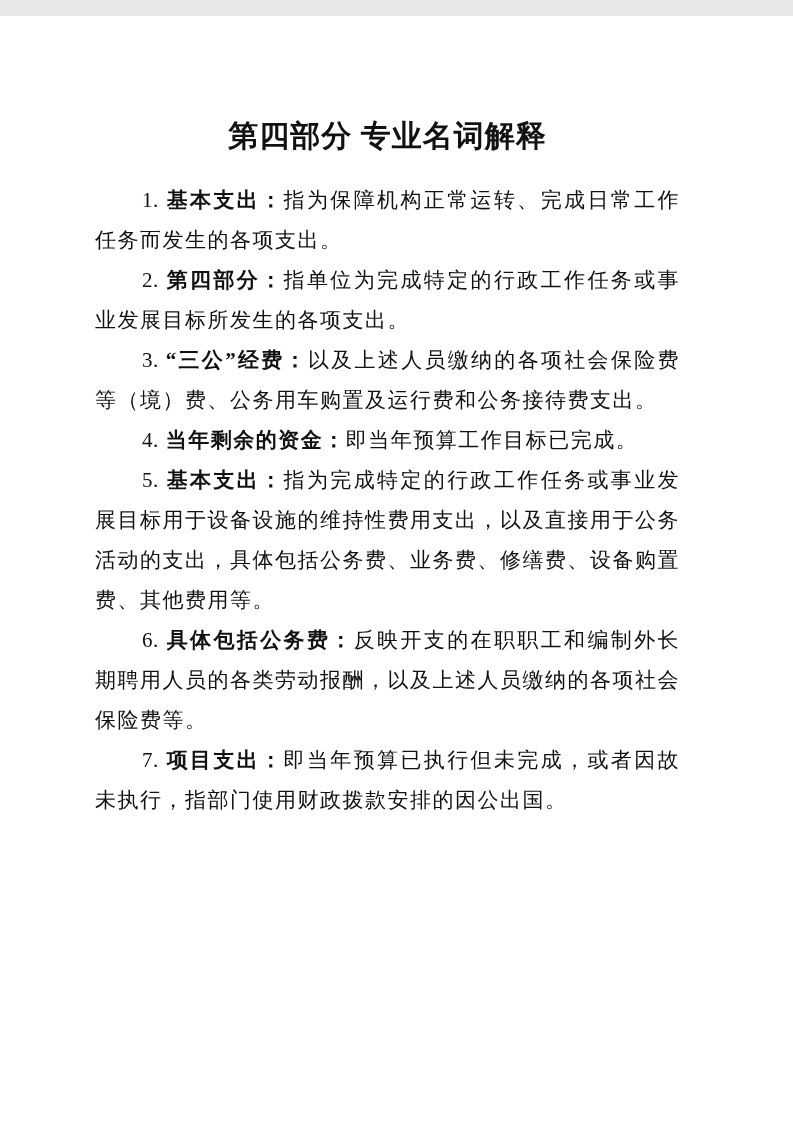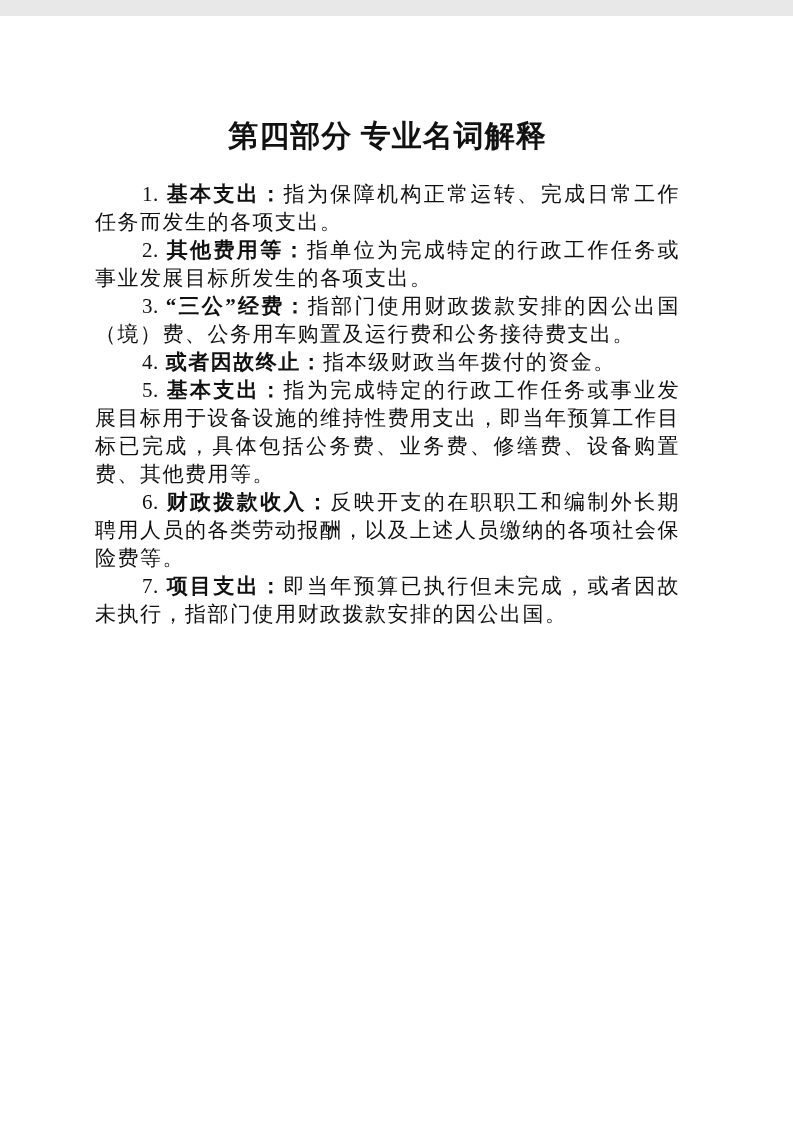--- a/index.html
+++ b/index.html
@@ -24,21 +24,21 @@
     font-size: 30px;
     line-height: 40px;
     font-weight: bold;
     text-align: center;
     letter-spacing: 1px;
     white-space: pre;
   }
   .def {
     margin: 0;
     font-size: 21px;
-    line-height: 28px;
+    line-height: 40px;
     text-align: justify;
     text-indent: 47px;
     letter-spacing: 1.5px;
     word-break: break-all;
   }
   .def .num {
     margin-right: 7px;
     letter-spacing: 0.5px;
   }
   .def .term {
@@ -47,26 +47,26 @@
 </style>
 </head>
 <body>
 
 <div class="page">
 
   <h1 class="doc-title">第四部分 专业名词解释</h1>
 
   <p class="def"><span class="num">1.</span><span class="term">基本支出：</span><span>指为保障机构正常运转、完成日常工作任务而发生的各项支出。</span></p>
 
-  <p class="def"><span class="num">2.</span><span class="term">其他费用等：</span><span>指单位为完成特定的行政工作任务或事业发展目标所发生的各项支出。</span></p>
+  <p class="def"><span class="num">2.</span><span class="term">第四部分：</span><span>指单位为完成特定的行政工作任务或事业发展目标所发生的各项支出。</span></p>
 
-  <p class="def"><span class="num">3.</span><span class="term">“三公”经费：</span><span>指部门使用财政拨款安排的因公出国（境）费、公务用车购置及运行费和公务接待费支出。</span></p>
+  <p class="def"><span class="num">3.</span><span class="term">“三公”经费：</span><span>以及上述人员缴纳的各项社会保险费等（境）费、公务用车购置及运行费和公务接待费支出。</span></p>
 
-  <p class="def"><span class="num">4.</span><span class="term">或者因故终止：</span><span>指本级财政当年拨付的资金。</span></p>
+  <p class="def"><span class="num">4.</span><span class="term">当年剩余的资金：</span><span>即当年预算工作目标已完成。</span></p>
 
-  <p class="def"><span class="num">5.</span><span class="term">基本支出：</span><span>指为完成特定的行政工作任务或事业发展目标用于设备设施的维持性费用支出，即当年预算工作目标已完成，具体包括公务费、业务费、修缮费、设备购置费、其他费用等。</span></p>
+  <p class="def"><span class="num">5.</span><span class="term">基本支出：</span><span>指为完成特定的行政工作任务或事业发展目标用于设备设施的维持性费用支出，以及直接用于公务活动的支出，具体包括公务费、业务费、修缮费、设备购置费、其他费用等。</span></p>
 
-  <p class="def"><span class="num">6.</span><span class="term">财政拨款收入：</span><span>反映开支的在职职工和编制外长期聘用人员的各类劳动报酬，以及上述人员缴纳的各项社会保险费等。</span></p>
+  <p class="def"><span class="num">6.</span><span class="term">具体包括公务费：</span><span>反映开支的在职职工和编制外长期聘用人员的各类劳动报酬，以及上述人员缴纳的各项社会保险费等。</span></p>
 
   <p class="def"><span class="num">7.</span><span class="term">项目支出：</span><span>即当年预算已执行但未完成，或者因故未执行，指部门使用财政拨款安排的因公出国。</span></p>
 
 
 </div>
 
 </body></html>

